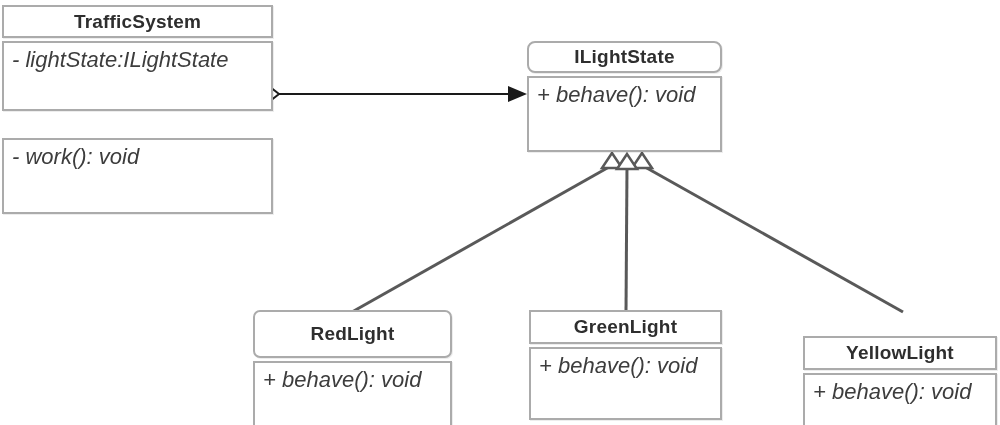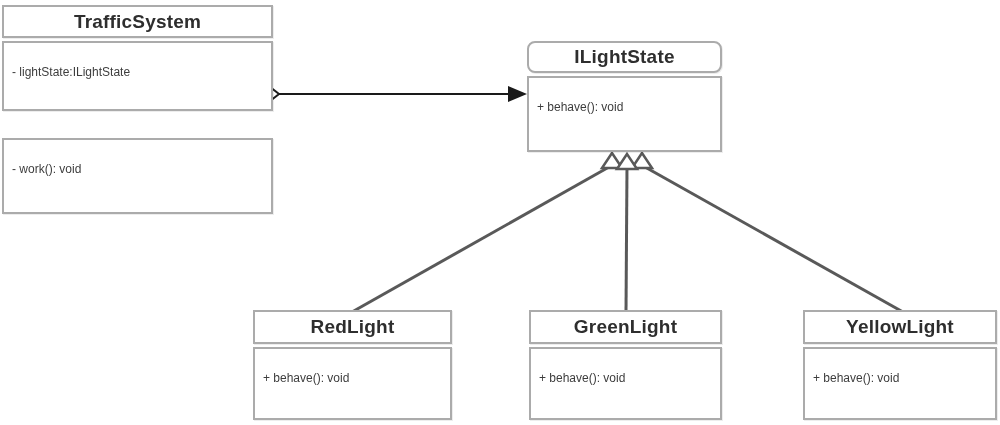--- a/index.html
+++ b/index.html
@@ -39,24 +39,25 @@
   .sec.title {
     display: flex;
     align-items: center;
     justify-content: center;
     font-size: 19px;
     font-weight: 700;
     color: var(--titleText, #2e2e2e);
     letter-spacing: 0.2px;
   }
   .sec.body {
-    padding: 18px 8px 0 8px;
-    font-size: 12px;
+    padding: 6px 8px 0 8px;
+    font-size: 22px;
     font-weight: 400;
     color: var(--memberText, #3d3d3d);
+    font-style: italic;
   }
   .member {
     white-space: nowrap;
     line-height: 22px;
   }
   .agg-line {
     stroke: var(--aggregationStroke, #1a1a1a);
     stroke-width: 2;
   }
   .agg-diamond {
@@ -110,33 +111,33 @@
   </div>
 
   <div class="uml-class" style="left:527px; top:41px; width:195px;">
     <div class="sec title" style="height:32px;border-radius:8px;">ILightState</div>
     <div class="sec body" style="height:76px;">
       <div class="member">+ behave(): void</div>
     </div>
   </div>
 
   <div class="uml-class" style="left:253px; top:310px; width:199px;">
-    <div class="sec title" style="height:34px;">RedLight</div>
+    <div class="sec title" style="height:48px;border-radius:7px;">RedLight</div>
     <div class="sec body" style="height:73px;">
       <div class="member">+ behave(): void</div>
     </div>
   </div>
 
   <div class="uml-class" style="left:529px; top:310px; width:193px;">
     <div class="sec title" style="height:34px;">GreenLight</div>
     <div class="sec body" style="height:73px;">
       <div class="member">+ behave(): void</div>
     </div>
   </div>
 
   <div class="uml-class" style="left:803px; top:310px; width:194px;">
-    <div class="sec title" style="height:34px;">YellowLight</div>
+    <div class="sec title" style="height:34px;margin-top:26px;">YellowLight</div>
     <div class="sec body" style="height:73px;">
       <div class="member">+ behave(): void</div>
     </div>
   </div>
 
 </div>
 
 </body></html>

